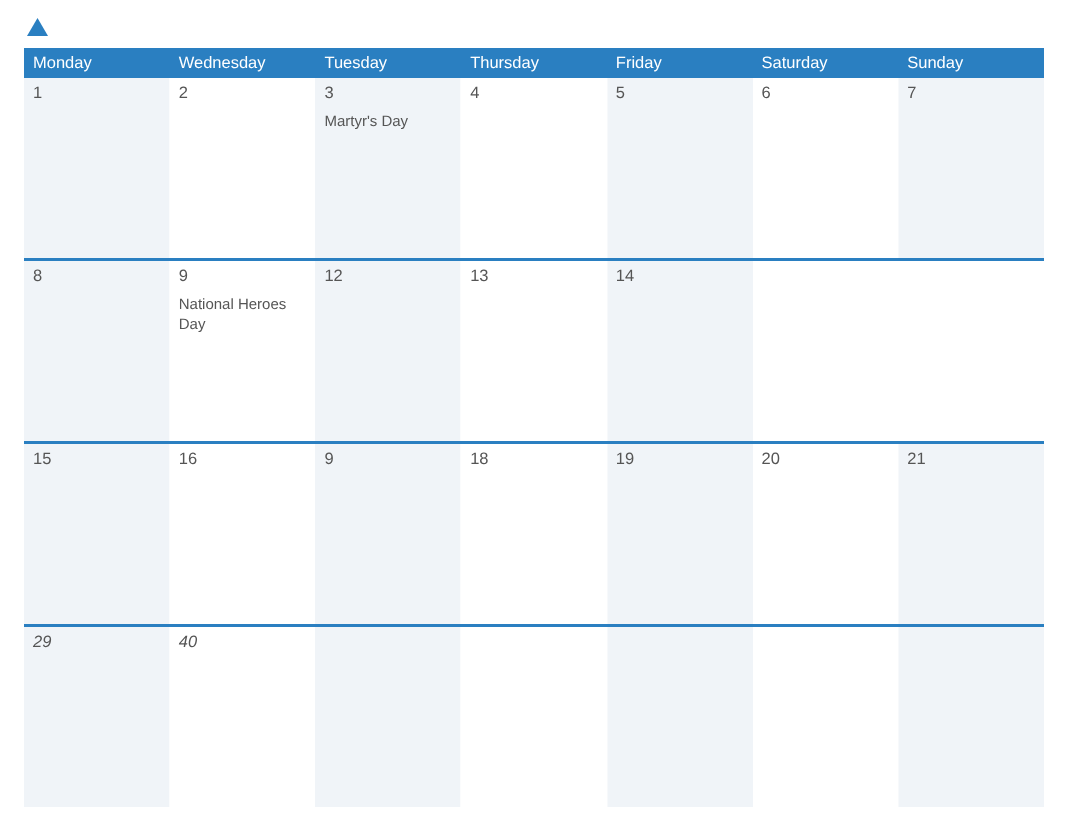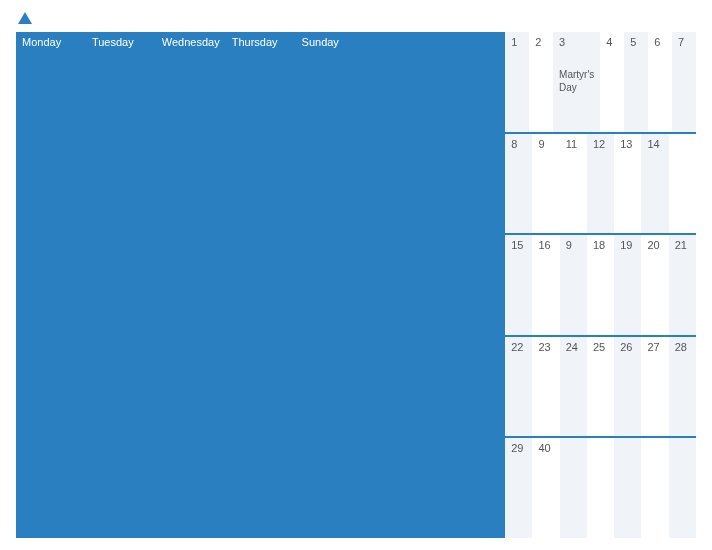--- a/index.html
+++ b/index.html
@@ -68,20 +68,21 @@
     .country {
       font-size: 14px;
       color: #333;
       text-align: right;
       min-width: 60px;
     }
     
     .calendar {
       flex: 1;
       display: flex;
+      flex-direction: column;
       justify-content: center;
     }
     .day-headers {
       display: grid;
       grid-template-columns: repeat(7, 1fr);
       background: #2a7fc1;
     }
     .day-header {
       color: #fff;
       font-size: 11px;
@@ -94,20 +95,21 @@
       flex-direction: column;
     }
     .week-row {
       display: grid;
       grid-template-columns: repeat(7, 1fr);
       flex: 1;
       border-bottom: 2px solid #2a7fc1;
     }
     .week-row:last-child {
       border-bottom: none;
+      font-style: italic;
     }
     .day-cell {
       padding: 4px 6px;
       border-right: none;
       min-height: 70px;
       background: #fff;
       vertical-align: top;
     }
     .day-cell:nth-child(odd) {
       background: #f0f4f8;
@@ -125,21 +127,21 @@
     .day-cell.col-7 { background: #f0f4f8; }
     .day-num {
       font-size: 11px;
       color: #555;
       display: block;
     }
     .event-label {
       font-size: 10px;
       color: #555;
       display: block;
-      margin-top: 20px;
+      margin-top: 7px;
       line-height: 1.3;
     }
   </style>
 </head>
 <body>
 
 <div class="page">
   <div class="header">
     <div class="logo">
       <div class="logo-text-wrap">
@@ -150,23 +152,25 @@
         <span class="logo-blue"></span>
       </div>
     </div>
     <h1 class="title"></h1>
     <span class="country"></span>
   </div>
 
   <div class="calendar">
     <div class="day-headers">
     <div class="day-header">Monday</div>
+        <div class="day-header">Wednesday</div>
         <div class="day-header">Tuesday</div>
-        <div class="day-header">Wednesday</div>
         <div class="day-header">Thursday</div>
+        <div class="day-header">Friday</div>
+        <div class="day-header">Saturday</div>
         <div class="day-header">Sunday</div>
       </div>
     <div class="weeks">
     <div class="week-row">
           <div class="day-cell col-1">
             <span class="day-num">1</span>
           </div>
           <div class="day-cell col-2">
             <span class="day-num">2</span>
           </div>
@@ -186,23 +190,21 @@
           <div class="day-cell col-7">
             <span class="day-num">7</span>
           </div>
         </div>
         <div class="week-row">
           <div class="day-cell col-1">
             <span class="day-num">8</span>
           </div>
           <div class="day-cell col-2">
             <span class="day-num">9</span>
-          </div>
-          <div class="day-cell col-4">
-            <span class="day-num">11</span>
+            <span class="event-label">National Heroes Day</span>
           </div>
           <div class="day-cell col-5">
             <span class="day-num">12</span>
           </div>
           <div class="day-cell col-6">
             <span class="day-num">13</span>
           </div>
           <div class="day-cell col-7">
             <span class="day-num">14</span>
           </div>
@@ -221,43 +223,20 @@
             <span class="day-num">18</span>
           </div>
           <div class="day-cell col-5">
             <span class="day-num">19</span>
           </div>
           <div class="day-cell col-6">
             <span class="day-num">20</span>
           </div>
           <div class="day-cell col-7">
             <span class="day-num">21</span>
-          </div>
-        </div>
-        <div class="week-row">
-          <div class="day-cell col-1">
-            <span class="day-num">22</span>
-          </div>
-          <div class="day-cell col-2">
-            <span class="day-num">23</span>
-          </div>
-          <div class="day-cell col-3">
-            <span class="day-num">24</span>
-          </div>
-          <div class="day-cell col-4">
-            <span class="day-num">25</span>
-          </div>
-          <div class="day-cell col-5">
-            <span class="day-num">26</span>
-          </div>
-          <div class="day-cell col-6">
-            <span class="day-num">27</span>
-          </div>
-          <div class="day-cell col-7">
-            <span class="day-num">28</span>
           </div>
         </div>
         <div class="week-row">
           <div class="day-cell col-1">
             <span class="day-num">29</span>
           </div>
           <div class="day-cell col-2">
             <span class="day-num">40</span>
           </div>
           <div class="day-cell col-3"></div>

